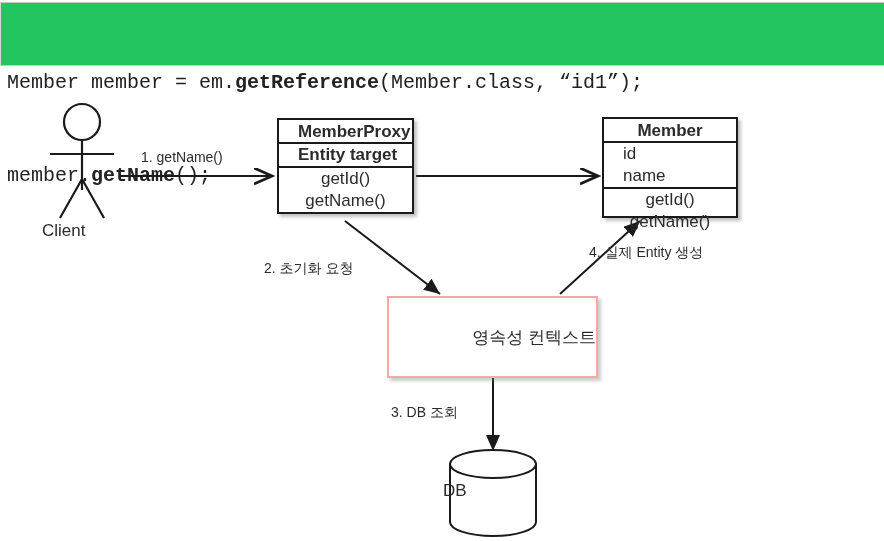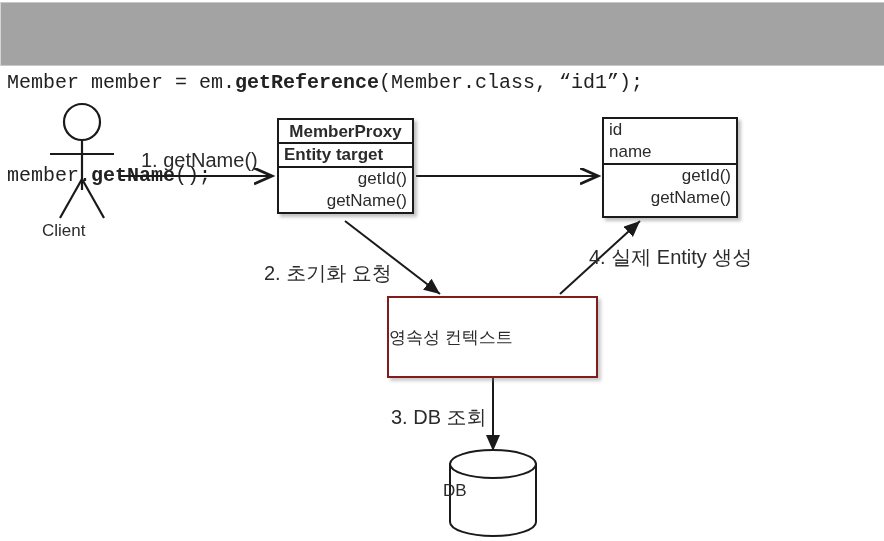--- a/index.html
+++ b/index.html
@@ -20,21 +20,21 @@
   #code-block {
     position: absolute;
     left: 0px;
     top: 2px;
     width: 884px;
     height: 64px;
     box-sizing: border-box;
     border-top: 1px solid #c8c8c8;
     border-bottom: 1px solid #c8c8c8;
     border-left: 1px solid #d6d6d6;
-    background: #a3a3a3;
+    background: #22c55e;
     font-family: "Liberation Mono", "DejaVu Sans Mono", monospace;
     font-size: 20px;
     line-height: 31px;
     color: #222222;
     padding: 2px 0 0 6px;
     white-space: pre;
   }
   #code-block .b { font-weight: bold; }
   .code-line { display: block; height: 31px; }
 
@@ -51,64 +51,64 @@
   
   .class-box {
     position: absolute;
     box-sizing: border-box;
     background: #ffffff;
     border: 2px solid #1a1a1a;
     box-shadow: 3px 3px 3px rgba(120,120,120,0.45);
   }
   .class-row {
     box-sizing: border-box;
-    padding: 0 5px;
+    padding: 0 19px;
     color: #2b2b2b;
     font-size: 17px;
     line-height: 22px;
     white-space: nowrap;
     overflow: hidden;
   }
   .class-title {
     font-weight: bold;
     text-align: center;
     border-bottom: 2px solid #1a1a1a;
     height: 24px;
     line-height: 23px;
   }
   .class-attr-section { border-bottom: 2px solid #1a1a1a; }
   .class-attr { text-align: left; }
   .class-attr.bold { font-weight: bold; }
-  .class-op { text-align: right; }
+  .class-op { text-align: center; }
 
   
   .plain-box {
     position: absolute;
     box-sizing: border-box;
     background: #ffffff;
-    border: 2px solid #7f1d1d;
+    border: 2px solid #fca5a5;
     box-shadow: 3px 3px 3px rgba(130,130,130,0.4);
     display: flex;
     align-items: center;
-    justify-content: flex-start;
+    justify-content: flex-end;
     font-size: 17px;
     color: #2b2b2b;
   }
 
   
   .actor-label {
     position: absolute;
     font-size: 17px;
     color: #2b2b2b;
   }
 
   
   .edge-label {
     position: absolute;
-    font-size: 20px;
+    font-size: 14px;
     color: #2b2b2b;
     white-space: nowrap;
   }
 
   
   .db-label {
     position: absolute;
     font-size: 17px;
     color: #2b2b2b;
     text-align: left;
@@ -168,20 +168,21 @@
       <div class="class-attr-section">
         <div class="class-row class-attr bold">Entity target</div>
       </div>
       <div>
         <div class="class-row class-op">getId()</div>
         <div class="class-row class-op">getName()</div>
       </div>
     </div>
 
     <div class="class-box" style="left:602px; top:51px; width:136px; height:101px;">
+      <div class="class-row class-title">Member</div>
       <div class="class-attr-section">
         <div class="class-row class-attr">id</div>
         <div class="class-row class-attr">name</div>
       </div>
       <div>
         <div class="class-row class-op">getId()</div>
         <div class="class-row class-op">getName()</div>
       </div>
     </div>
 

